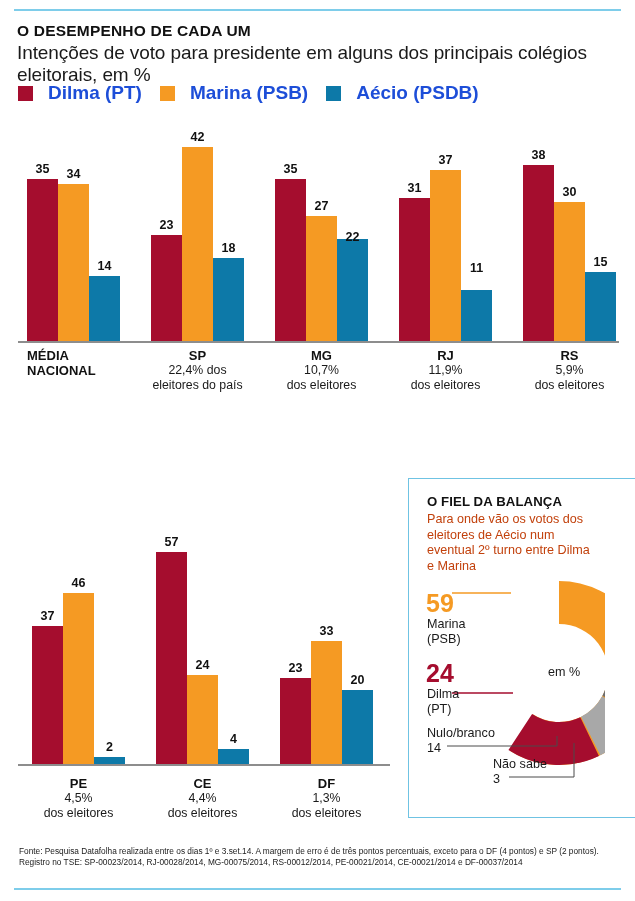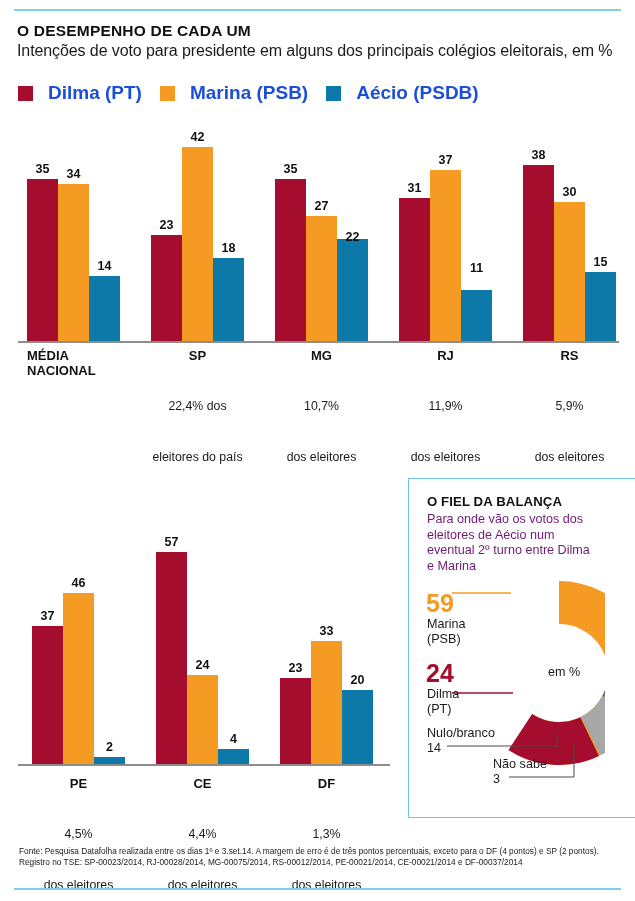--- a/index.html
+++ b/index.html
@@ -43,21 +43,21 @@
     top: 22px;
     font-size: 15.5px;
     font-weight: bold;
     letter-spacing: 0.2px;
     color: #111111;
   }
   .hd-sub {
     position: absolute;
     left: 17px;
     top: 42px;
-    font-size: 16px;
+    font-size: 19px;
     color: #1a1a1a;
     letter-spacing: -0.1px;
   }
   
   .legend {
     position: absolute;
     left: 18px;
     top: 82px;
     display: flex;
     align-items: center;
@@ -110,21 +110,20 @@
     font-weight: bold;
     color: #111111;
     display: block;
     line-height: 15px;
   }
   .grp-label .sub {
     font-size: 12.3px;
     color: #1a1a1a;
     display: block;
     line-height: 14.5px;
-    margin-top: 36px;
   }
   .grp-label.left {
     text-align: left;
   }
   
   .panel {
     position: absolute;
     left: 408px;
     top: 478px;
     width: 235px;
@@ -143,21 +142,21 @@
     color: #111111;
     letter-spacing: 0.1px;
   }
   .panel-desc {
     position: absolute;
     left: 18px;
     top: 33px;
     width: 168px;
     font-size: 12.6px;
     line-height: 15.6px;
-    color: #701a75;
+    color: #c2410c;
   }
   .donut-wrap {
     position: absolute;
     left: 0;
     top: 96px;
     width: 196px;
     height: 242px;
     overflow: hidden;
   }
   .big-num {

